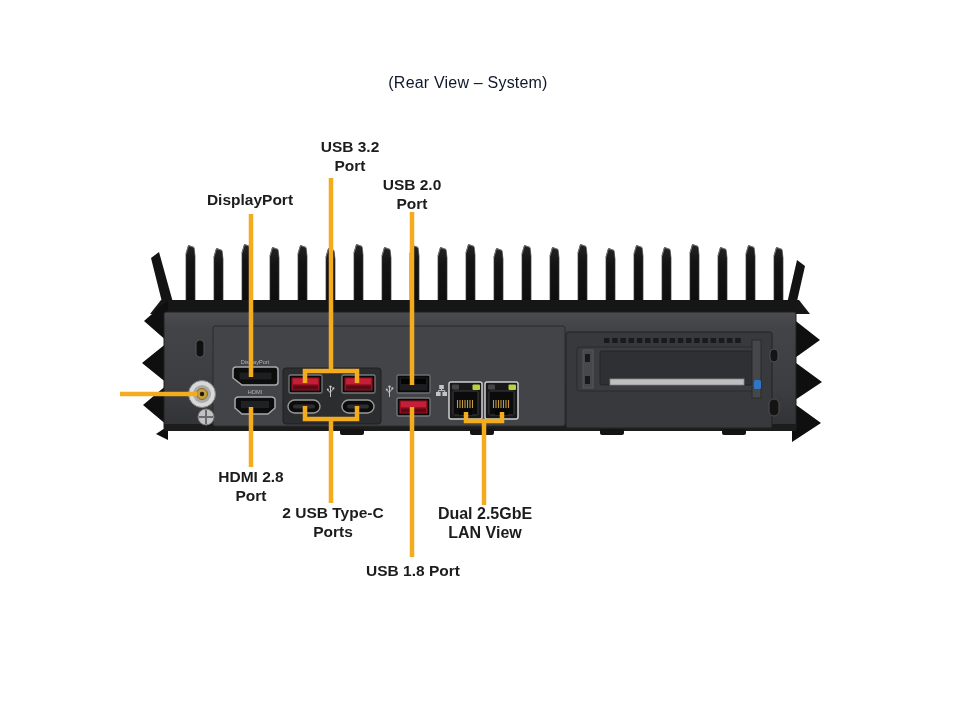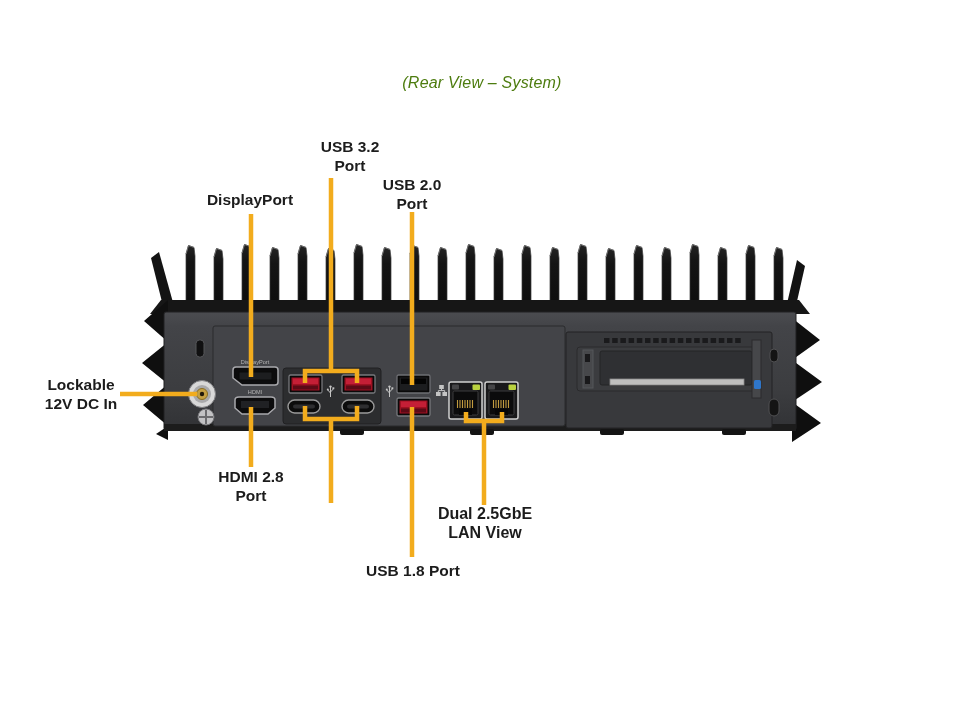--- a/index.html
+++ b/index.html
@@ -3,22 +3,22 @@
 <meta charset="utf-8">
 <style>
   html,body { margin:0; padding:0; }
   body { background:#ffffff; font-family:"Liberation Sans", sans-serif; }
   .stage {
     position:relative; width:960px; height:720px; background:#ffffff;
     overflow:hidden; margin:0 auto;
   }
   .stage svg { position:absolute; left:0; top:0; }
   .diagram-title {
-    position:absolute; left:322px; top:74px; width:320px;
-    font-size:16px; font-style:italic; color:#4d7c0f; text-align:center;
+    position:absolute; left:308px; top:74px; width:320px;
+    font-size:16px; color:#0f172a; text-align:center;
     letter-spacing:0.2px;
   }
   .callout-label {
     position:absolute; font-size:15.5px; line-height:1.2; color:#1c1c1c;
     text-align:center; white-space:nowrap;font-weight:bold;
   }
   .callout-label span { display:block; }
   .lbl-usb32-top   { left:290px; top:138px; width:120px; }
   .lbl-usb20       { left:352px; top:176px; width:120px; }
   .lbl-displayport { left:190px; top:191px; width:120px; }
@@ -219,30 +219,30 @@
 
   <div class="callout-label lbl-usb20">
     <span>USB 2.0</span>
     <span>Port</span>
   </div>
 
   <div class="callout-label lbl-displayport">
     <span>DisplayPort</span>
   </div>
 
-  <div class="callout-label lbl-dc-in">
-    <span>Lockable</span>
-    <span>12V DC In</span>
-  </div>
 
   <div class="callout-label lbl-hdmi">
     <span>HDMI 2.8</span>
     <span>Port</span>
   </div>
 
+  <div class="callout-label lbl-usb-c">
+    <span>2 USB Type-C</span>
+    <span>Ports</span>
+  </div>
 
   <div class="callout-label lbl-usb32-bottom">
     <span>USB 1.8 Port</span>
   </div>
 
   <div class="callout-label lbl-lan">
     <span>Dual 2.5GbE</span>
     <span>LAN View</span>
   </div>
 

